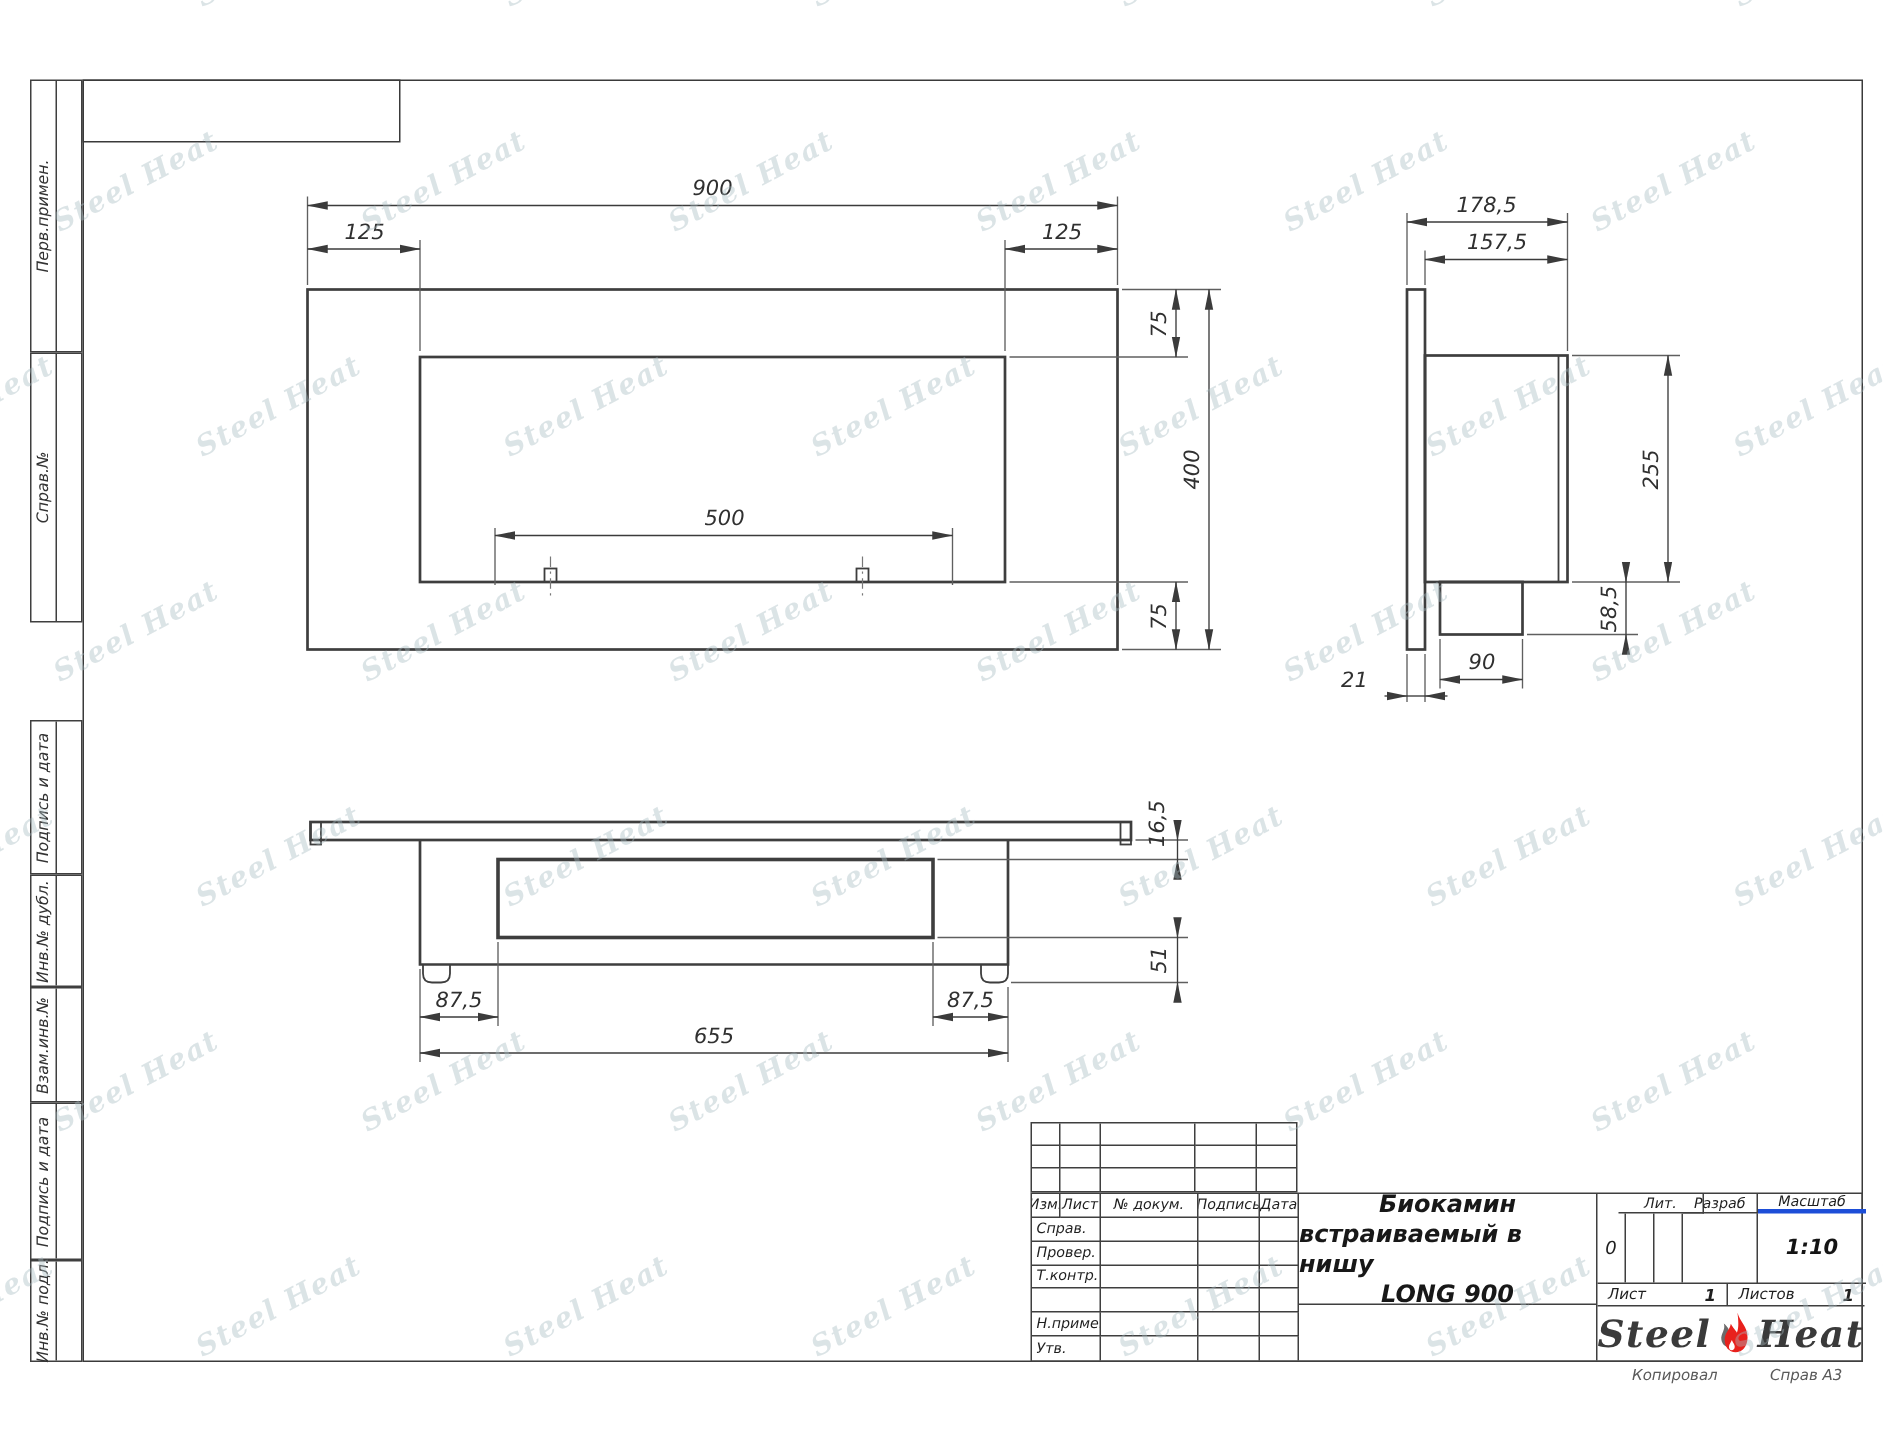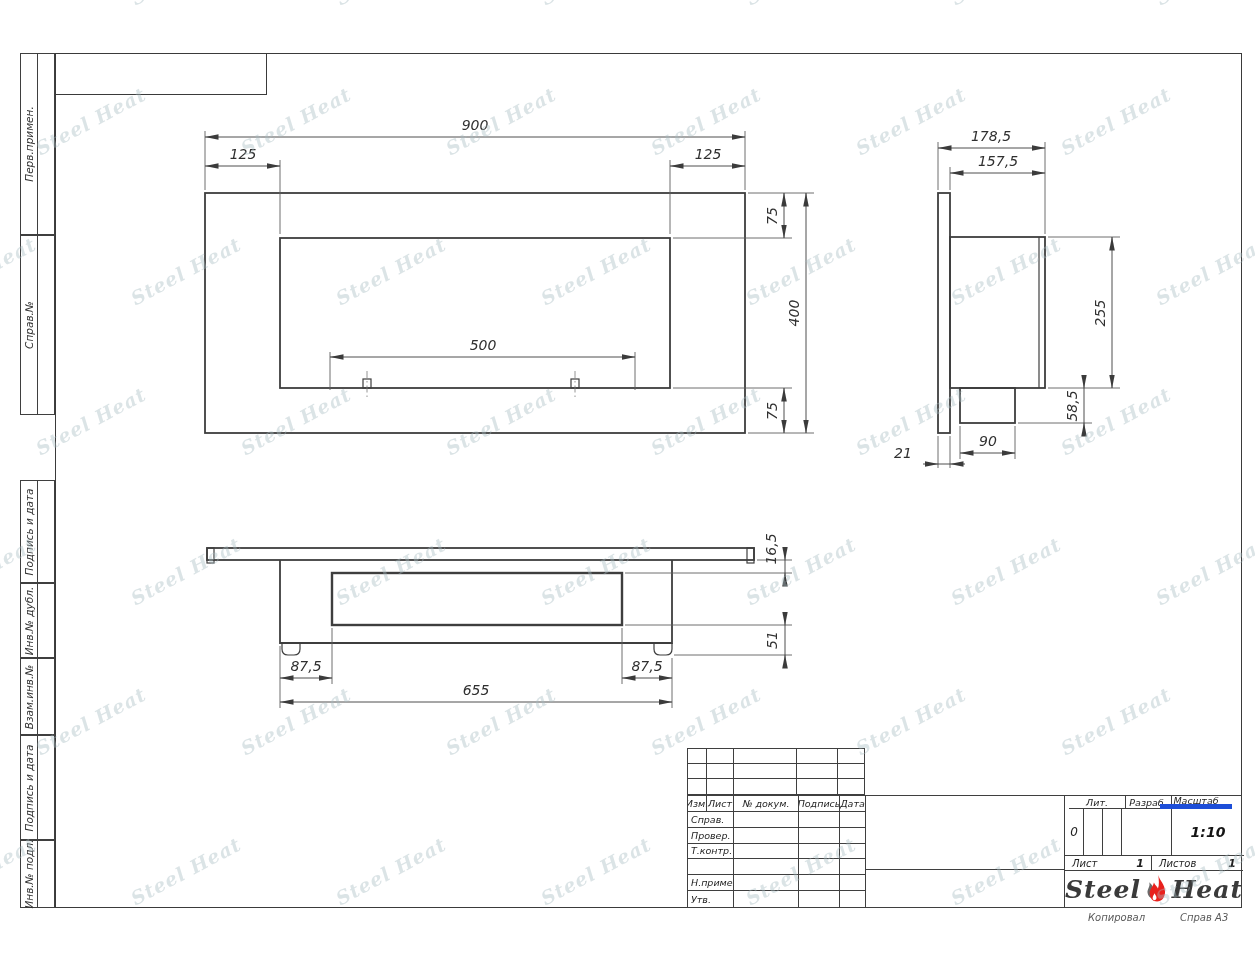--- a/index.html
+++ b/index.html
@@ -287,27 +287,32 @@
         <div class="c"></div>
         <div class="c"></div>
 
       <div class="c m nb">Утв.</div>
       <div class="c nb"></div>
         <div class="c nb"></div>
         <div class="c nb"></div>
     </div>
 
     <div class="tb-center">
+      <div class="title-cell">
+        <span>Биокамин</span>
+        <span>встраиваемый в нишу</span>
+        <span>LONG 900</span>
+      </div>
       <div class="bottom-cell"></div>
     </div>
 
     <div class="tb-right">
-      <div class="rcell hdr" style="left:4px;top:0;width:57px;height:13px;">Лит.</div>
+      <div class="rcell hdr" style="left:14px;top:0;width:57px;height:13px;">Лит.</div>
       <div class="rcell hdr" style="left:57px;top:0;width:50px;height:13px;">Разраб</div>
-      <div class="rcell" style="left:95px;top:0;width:72px;height:13px;border-bottom:5px solid #1d4ed8;">Масштаб</div>
+      <div class="rcell" style="left:107px;top:0;width:72px;height:13px;border-bottom:3px solid #1d4ed8;">Масштаб</div>
 
       <div class="litcells">
         <div class="litsub">0</div>
         <div class="litsub"></div>
         <div class="litsub"></div>
       </div>
       <div class="masscell"></div>
       <div class="scalecell">1:10</div>
 
       <div class="sheetrow">

